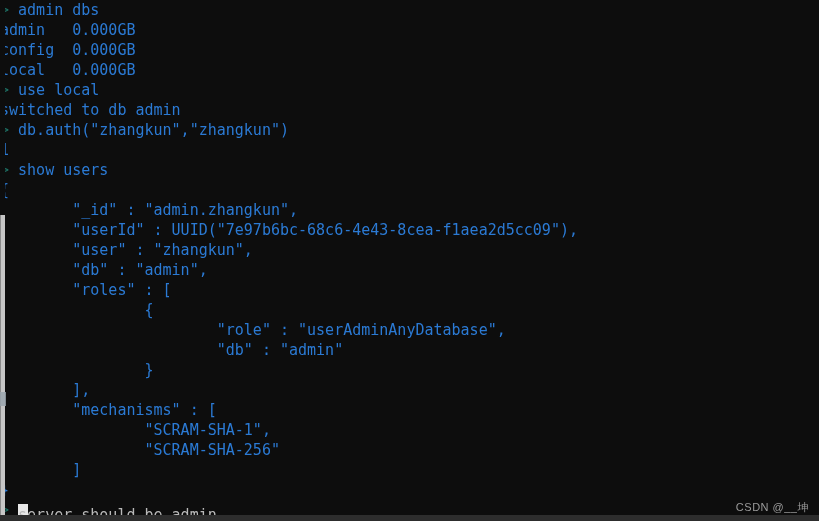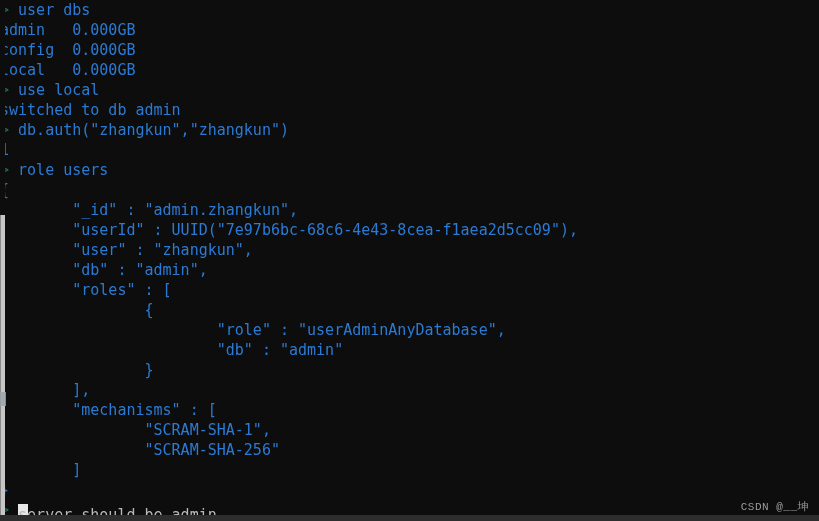--- a/index.html
+++ b/index.html
@@ -83,41 +83,41 @@
     left: 0;
     bottom: 0;
     width: 819px;
     height: 6px;
     background: #2d2d2d;
   }
   #watermark {
     position: absolute;
     right: 10px;
     top: 497px;
-    font-family: Liberation Mono, monospace;
+    font-family: Liberation Sans, sans-serif;
     font-size: 11px;
     color: #9b9b9b;
     letter-spacing: .5px;
   }
 </style>
 </head>
 <body>
 
 <div id="terminal">
 
   <div id="screen">
-      <div class="line"><span class="prompt">&gt;</span><span> user dbs</span></div>
+      <div class="line"><span class="prompt">&gt;</span><span> admin dbs</span></div>
       <div class="line"><span>admin   0.000GB</span></div>
       <div class="line"><span>config  0.000GB</span></div>
       <div class="line"><span>local   0.000GB</span></div>
       <div class="line"><span class="prompt">&gt;</span><span> use local</span></div>
       <div class="line"><span>switched to db admin</span></div>
       <div class="line"><span class="prompt">&gt;</span><span> db.auth("zhangkun","zhangkun")</span></div>
       <div class="line"><span>1</span></div>
-      <div class="line"><span class="prompt">&gt;</span><span> role users</span></div>
+      <div class="line"><span class="prompt">&gt;</span><span> show users</span></div>
       <div class="line"><span>{</span></div>
       <div class="line"><span>        "_id" : "admin.zhangkun",</span></div>
       <div class="line"><span>        "userId" : UUID("7e97b6bc-68c6-4e43-8cea-f1aea2d5cc09"),</span></div>
       <div class="line"><span>        "user" : "zhangkun",</span></div>
       <div class="line"><span>        "db" : "admin",</span></div>
       <div class="line"><span>        "roles" : [</span></div>
       <div class="line"><span>                {</span></div>
       <div class="line"><span>                        "role" : "userAdminAnyDatabase",</span></div>
       <div class="line"><span>                        "db" : "admin"</span></div>
       <div class="line"><span>                }</span></div>

